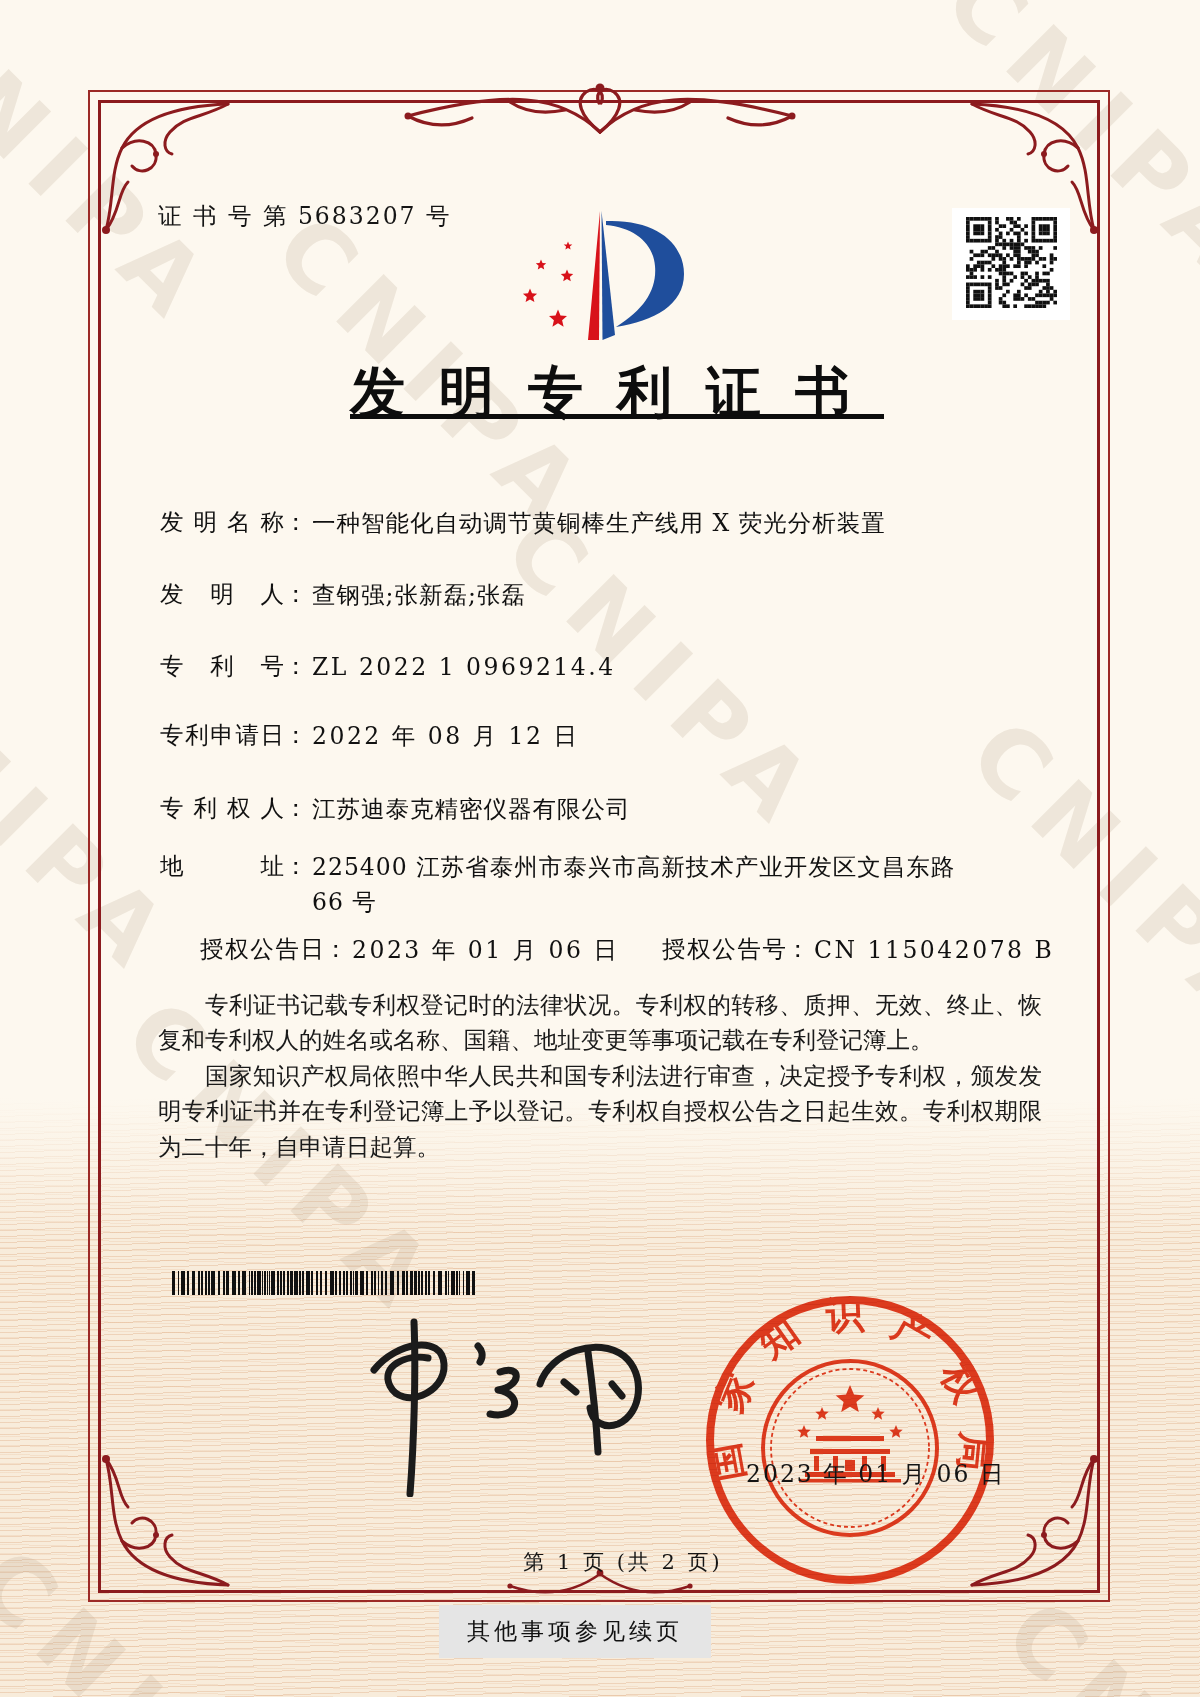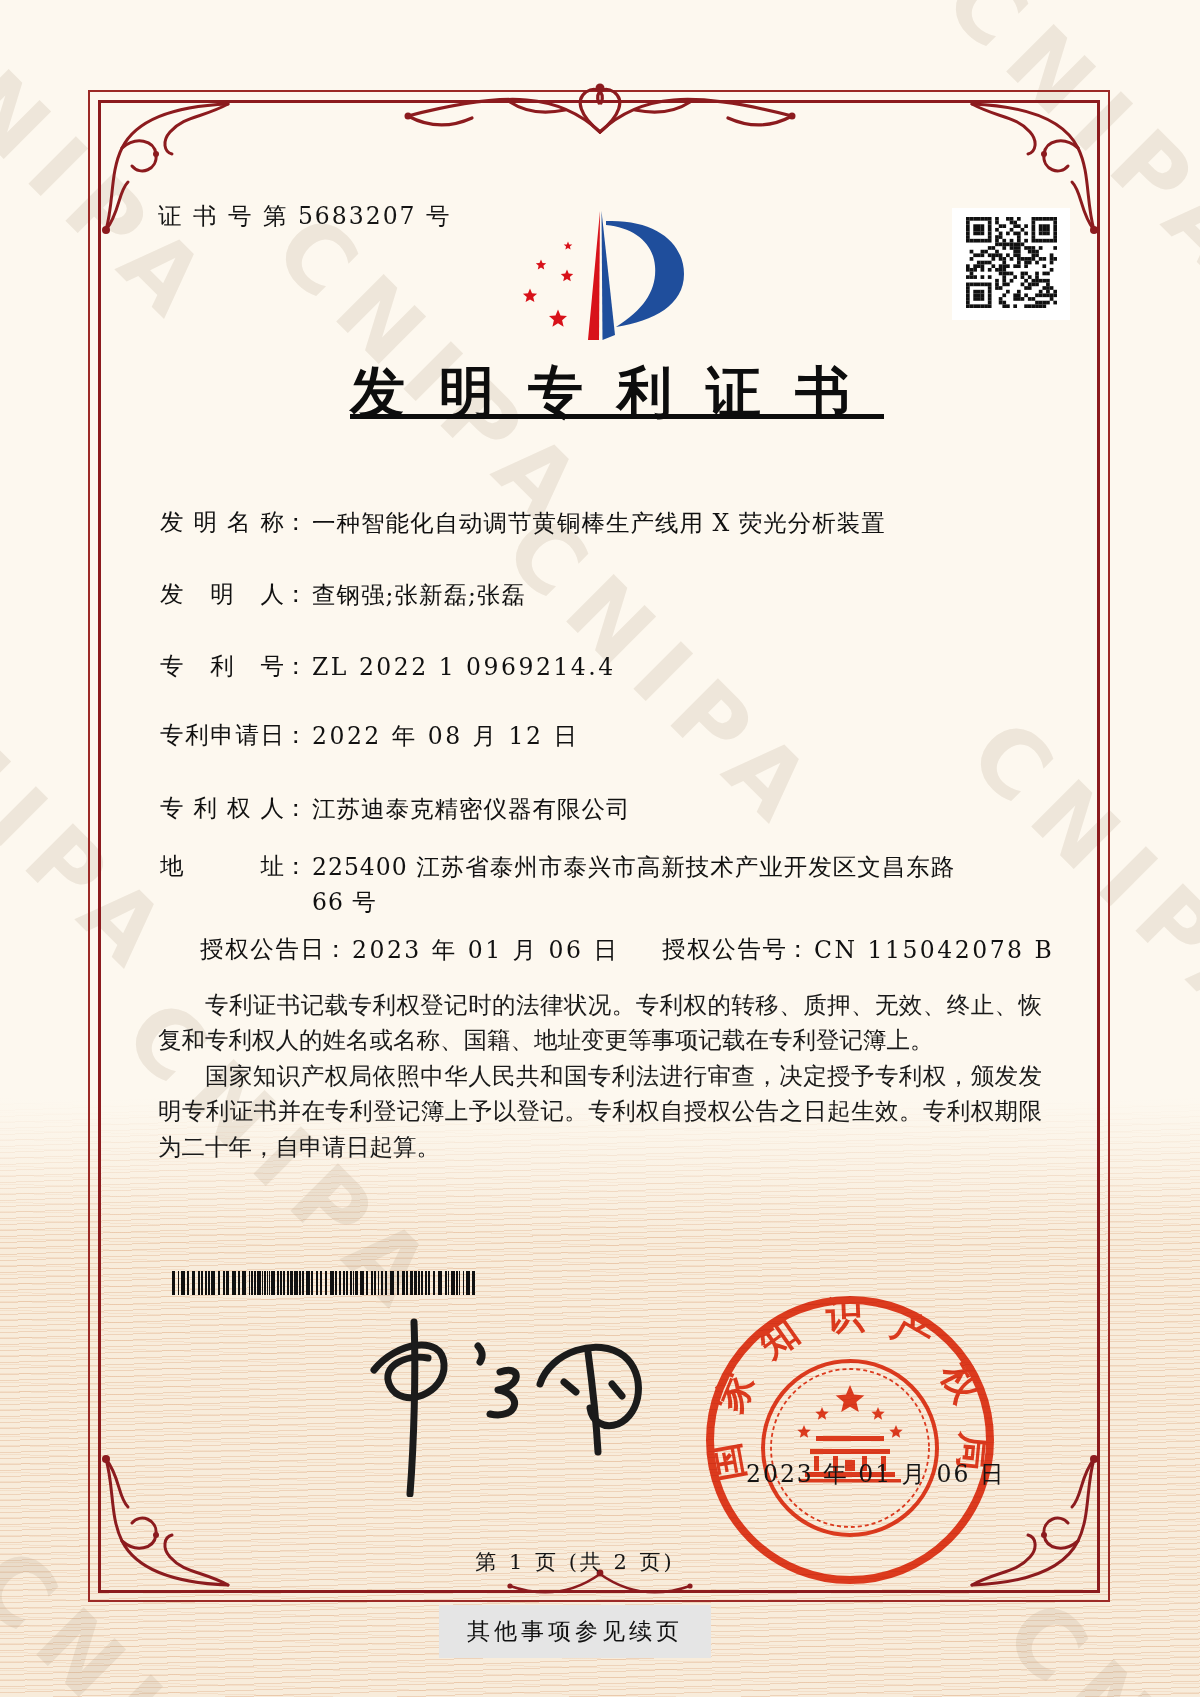--- a/index.html
+++ b/index.html
@@ -59,21 +59,21 @@
   .barcode{position:absolute; left:172px; top:1271px; z-index:5;}
   .signer{position:absolute; left:170px; top:1372px; z-index:5;
     font-family:"DejaVu Sans","Liberation Sans",sans-serif;
     font-size:27px; font-weight:600; letter-spacing:6px; color:#111;}
   .signer .name{margin-top:21px;}
   .signature{position:absolute; left:350px; top:1312px; z-index:5;}
   .seal{position:absolute; left:700px; top:1290px; z-index:5; mix-blend-mode:multiply; opacity:0.95;}
   .seal-date{position:absolute; left:746px; top:1458px; z-index:6;
     font-size:23.5px; letter-spacing:2px; color:#141414; white-space:nowrap;}
   .page-footer{position:absolute; left:0; top:1548px; width:1150px; text-align:center;
-    z-index:5; font-size:21px; letter-spacing:3px;}
+    z-index:5; font-size:21px; letter-spacing:3px;padding-left:48px;}
   .bottom-note-wrap{position:absolute; left:0; top:1605px; width:1150px; text-align:center; z-index:5;}
   .bottom-note{display:inline-block; background:#e5e5e5; padding:11px 28px;
     font-size:23px; letter-spacing:4px; color:#111;}
 </style>
 </head>
 <body>
 
 <div class="page">
 
   <div class="waveband"></div>

